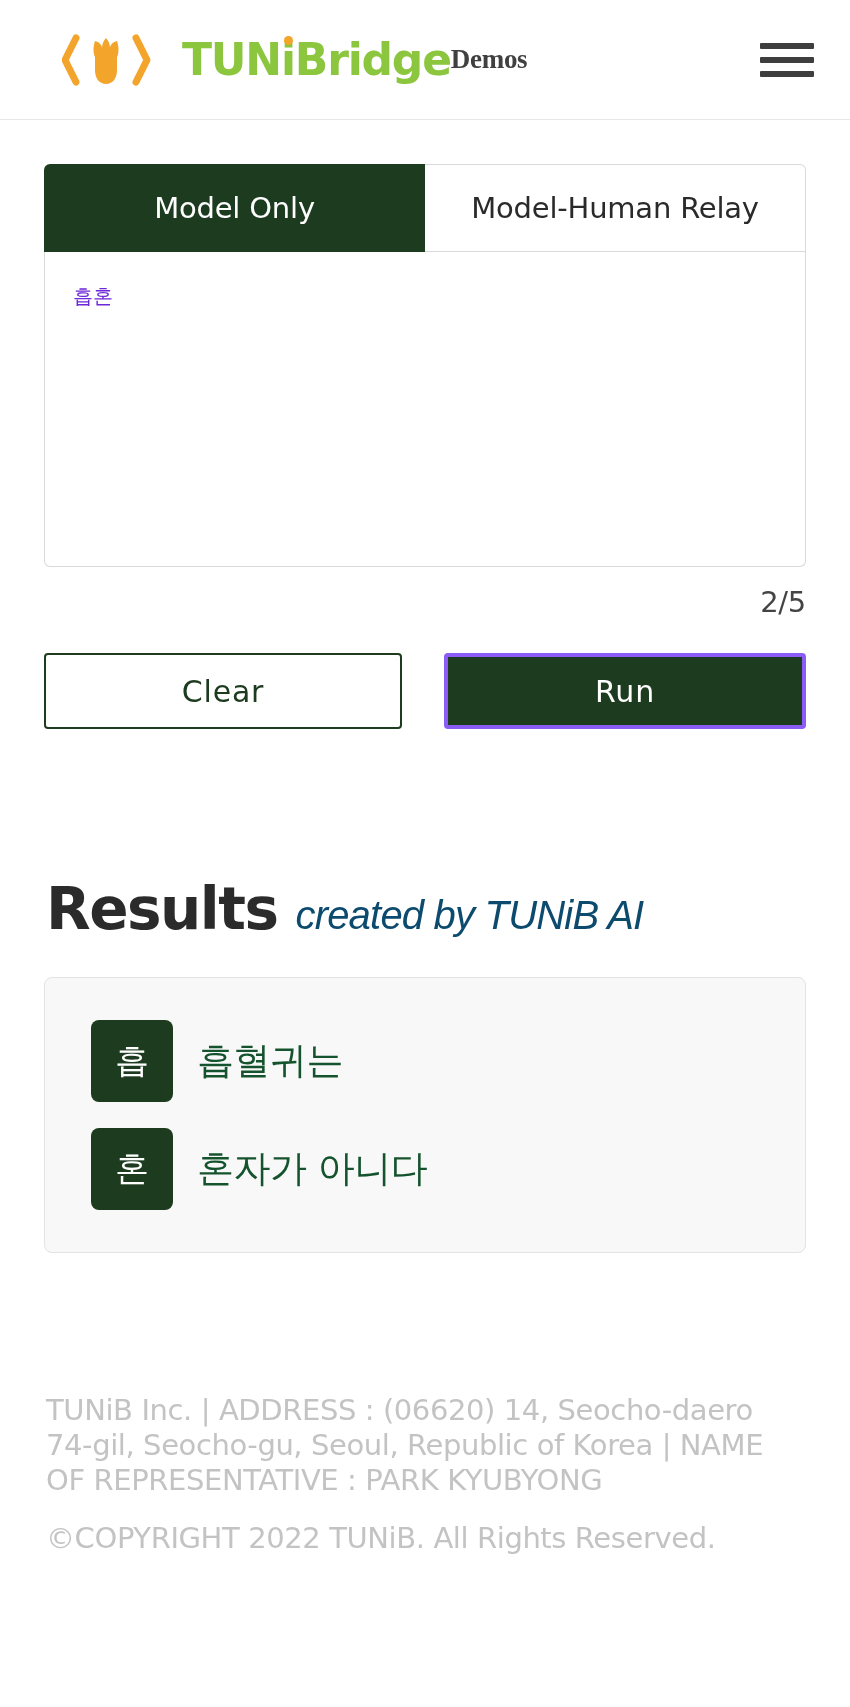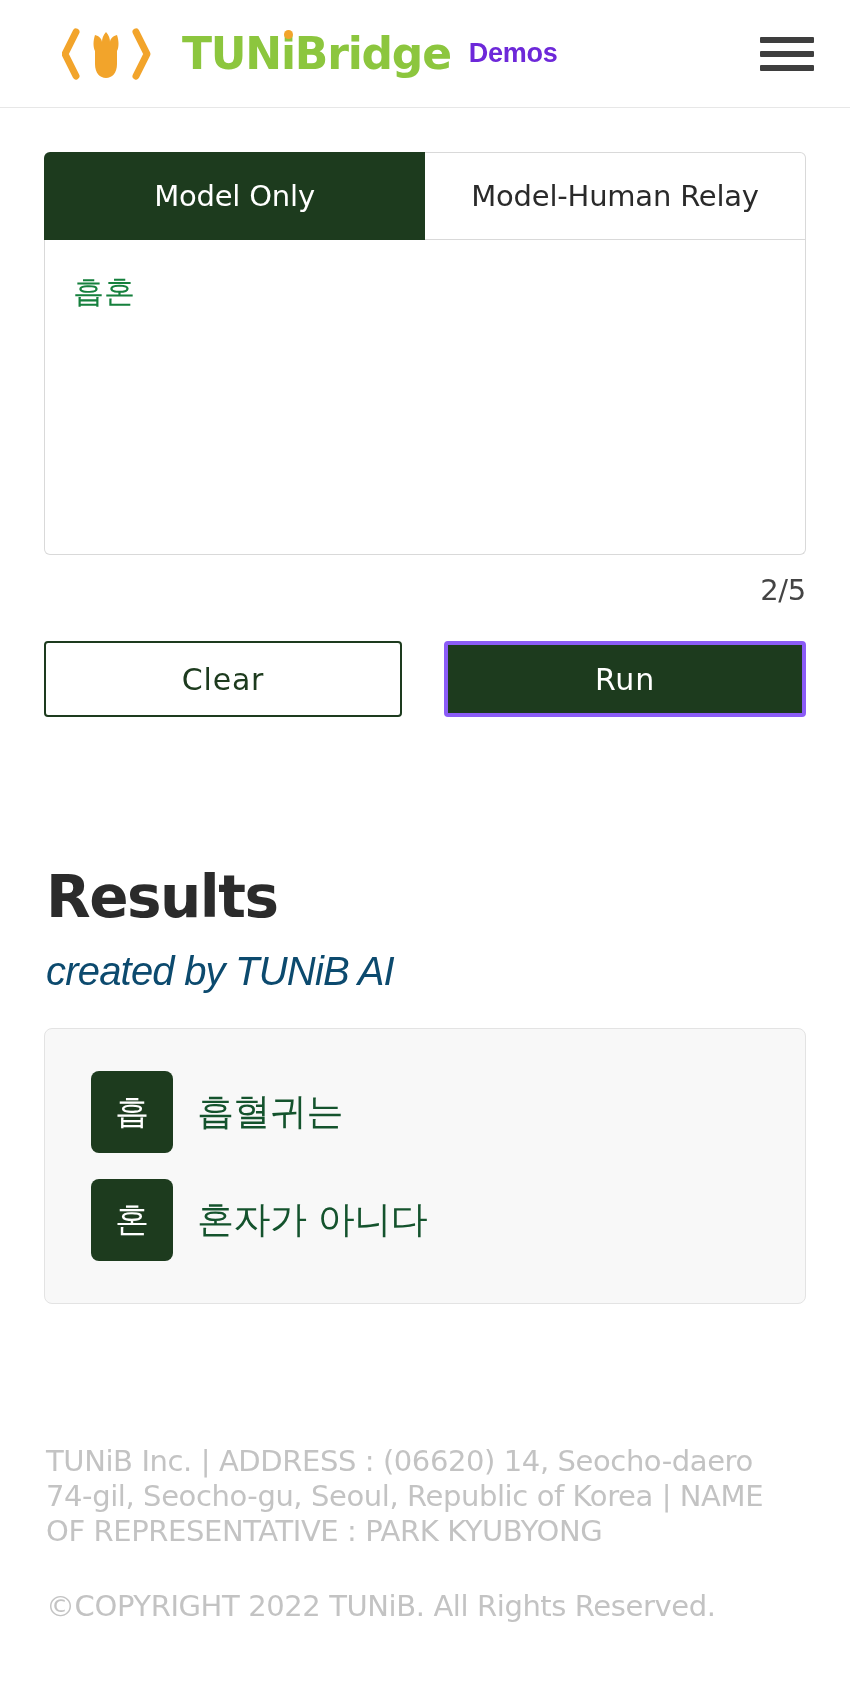--- a/index.html
+++ b/index.html
@@ -16,21 +16,21 @@
     position: relative;
     width: 850px;
     height: 1707px;
     background: #ffffff;
     overflow: hidden;
   }
 
   
   .header {
     position: relative;
-    height: 108px;
+    height: 120px;
     background: #ffffff;
     border-bottom: 1px solid #e7e7e7;
     display: flex;
     align-items: center;
     padding: 0 28px 0 62px;
   }
 
   .brand {
     display: flex;
     align-items: center;
@@ -55,24 +55,23 @@
   .logo-dot {
     position: absolute;
     width: 9px; height: 9px;
     border-radius: 50%;
     background: #f2a42b;
   }
 
   .demos {
     font-size: 27px;
     font-weight: 700;
-    color: #6d28d9;
-    margin-left: 18px;
+    color: #404040;
     letter-spacing: -0.3px;
-    font-family: Liberation Sans, sans-serif;
+    font-family: Liberation Serif, serif;
   }
 
   .hamburger {
     position: absolute;
     right: 36px;
     top: 50%;
     transform: translateY(-50%);
     width: 54px;
     height: 40px;
     display: flex;
@@ -126,22 +125,22 @@
     position: relative;
     width: 100%;
     height: 315px;
     background: #ffffff;
     border: 1px solid #d9d9d9;
     border-top: none;
     border-radius: 0 0 6px 6px;
     padding: 30px 28px;
   }
   .composer-text {
-    font-size: 31px;
-    color: #15803d;
+    font-size: 20px;
+    color: #6d28d9;
     line-height: 1.4;
     font-family: "DejaVu Sans", sans-serif;
     white-space: pre-wrap;
     outline: none;
   }
 
   .counter {
     text-align: right;
     font-size: 29px;
     color: #444;
@@ -178,21 +177,20 @@
     border: 4px solid #8b5cf6;
   }
 
   
   .results-head {
     display: flex;
     align-items: baseline;
     gap: 18px;
     margin-top: 146px;
     padding-left: 2px;
-    flex-direction: column;
   }
   .results-title {
     font-size: 58px;
     font-weight: 700;
     color: #2b2b2b;
     letter-spacing: -1.5px;
     font-family: "DejaVu Sans", sans-serif;
   }
   .results-sub {
     font-size: 40px;
@@ -245,21 +243,21 @@
   }
   .footer-line {
     font-size: 29px;
     line-height: 1.2;
     letter-spacing: -0.4px;
     font-family: "DejaVu Sans", sans-serif;
   }
   .footer-copy {
     font-size: 29px;
     line-height: 1.2;
-    margin-top: 41px;
+    margin-top: 24px;
     letter-spacing: -0.4px;
     font-family: "DejaVu Sans", sans-serif;
   }
 </style>
 </head>
 <body>
 
 <div id="page">
 
   <div class="header">

